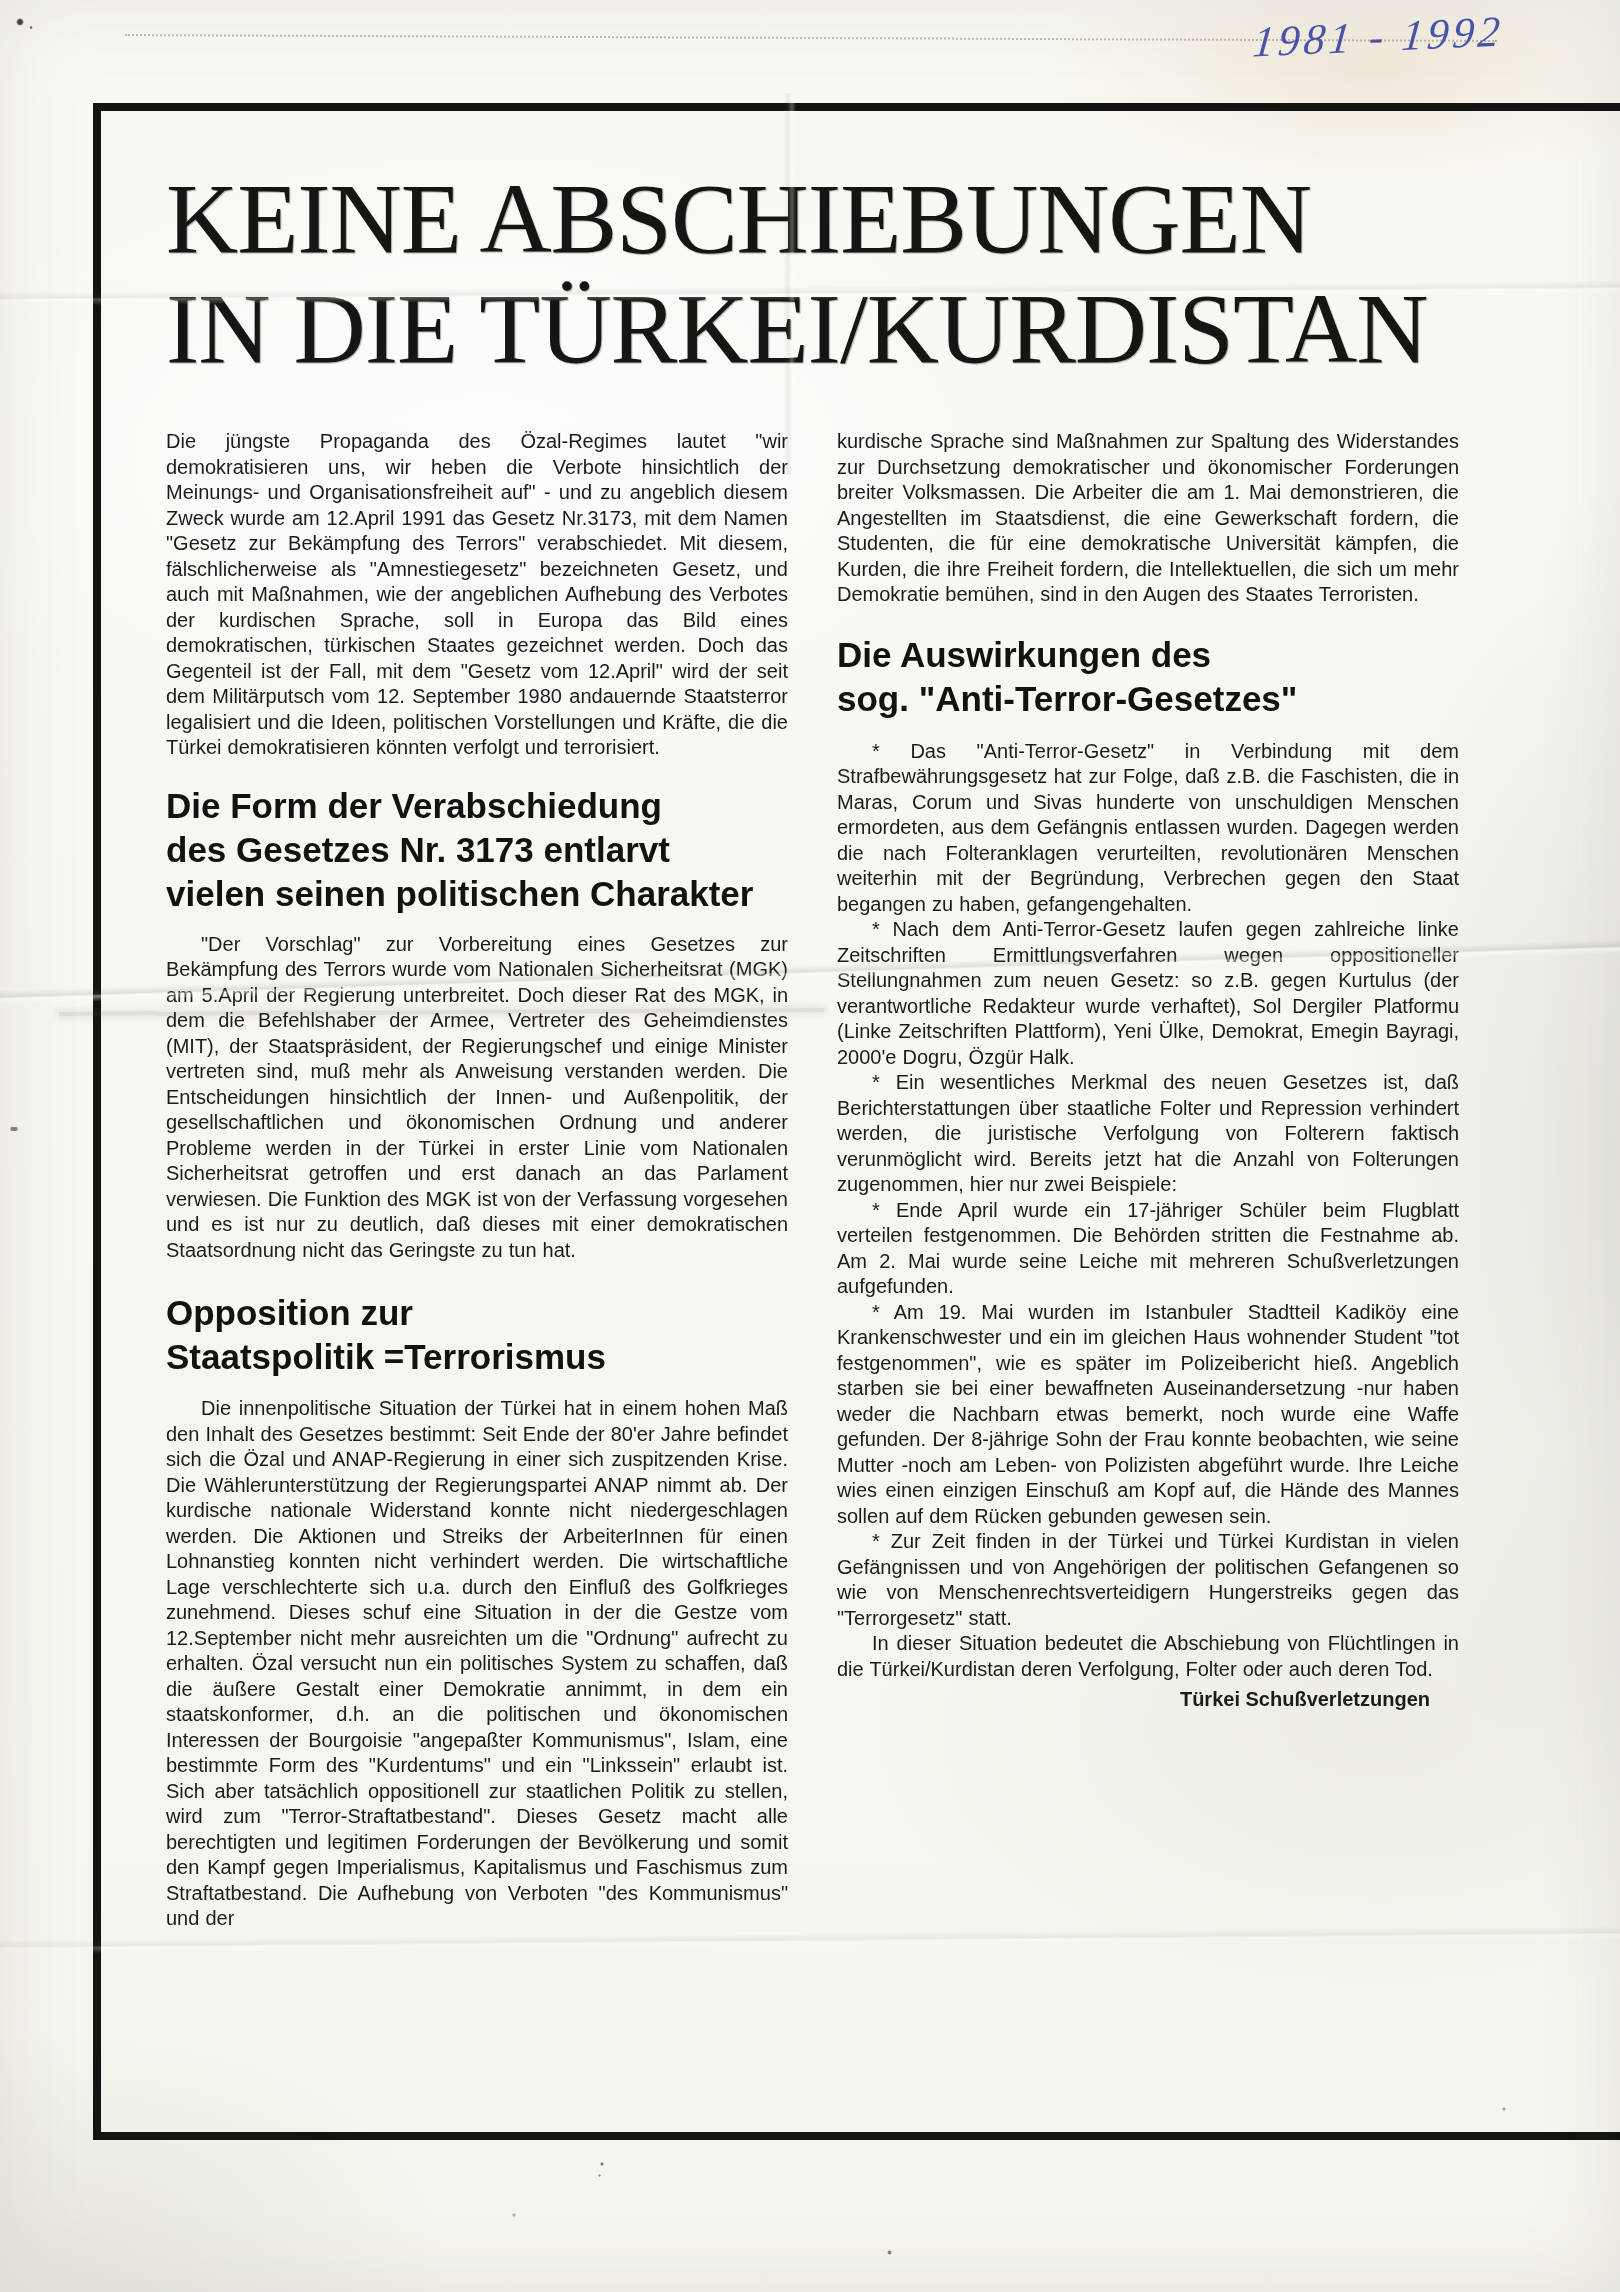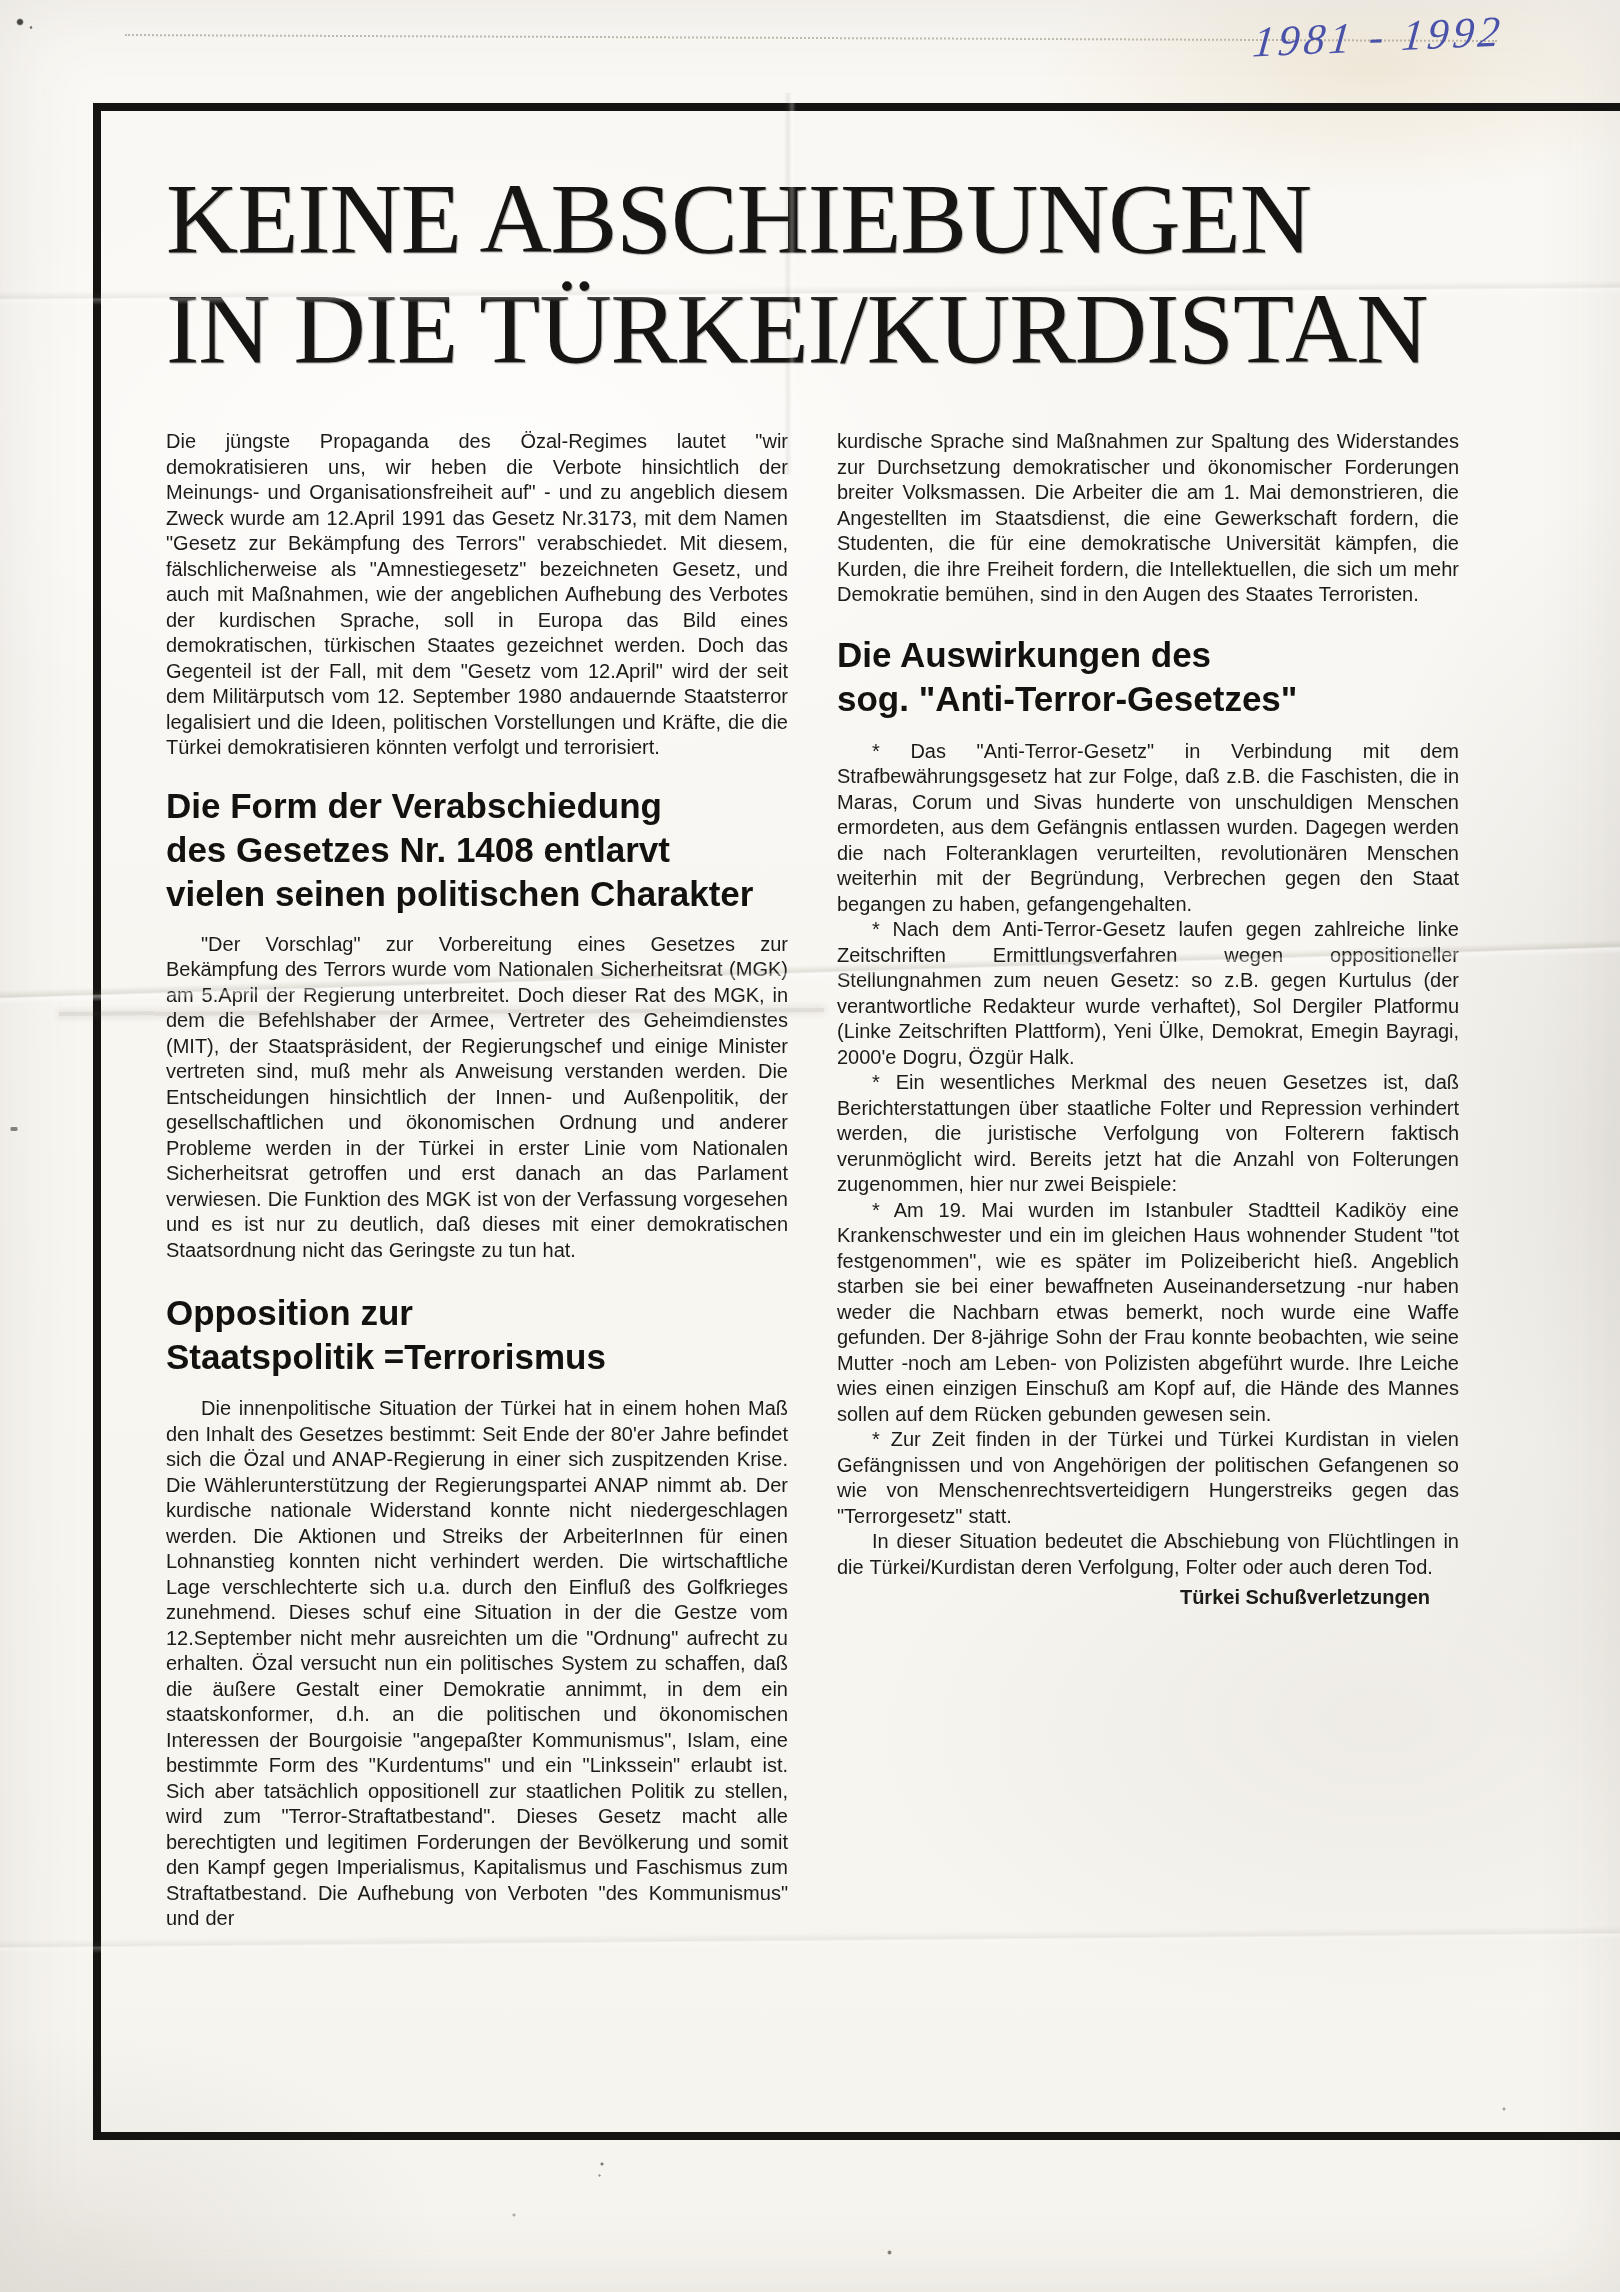--- a/index.html
+++ b/index.html
@@ -107,21 +107,21 @@
       <span class="tl">IN DIE TÜRKEI/KURDISTAN</span>
     </h1>
 
     <div class="cols">
 
       <div class="col">
         <p class="body-p">Die jüngste Propaganda des Özal-Regimes lautet "wir demokratisieren uns, wir heben die Verbote hinsichtlich der Meinungs- und Organisationsfreiheit auf" - und zu angeblich diesem Zweck wurde am 12.April 1991 das Gesetz Nr.3173, mit dem Namen "Gesetz zur Bekämpfung des Terrors" verabschiedet. Mit diesem, fälschlicherweise als "Amnestiegesetz" bezeichneten Gesetz, und auch mit Maßnahmen, wie der angeblichen Aufhebung des Verbotes der kurdischen Sprache, soll in Europa das Bild eines demokratischen, türkischen Staates gezeichnet werden. Doch das Gegenteil ist der Fall, mit dem "Gesetz vom 12.April" wird der seit dem Militärputsch vom 12. September 1980 andauernde Staatsterror legalisiert und die Ideen, politischen Vorstellungen und Kräfte, die die Türkei demokratisieren könnten verfolgt und terrorisiert.</p>
 
         <div class="heading h-form">
           <span>Die Form der Verabschiedung</span>
-          <span>des Gesetzes Nr. 1408 entlarvt</span>
+          <span>des Gesetzes Nr. 3173 entlarvt</span>
           <span>vielen seinen politischen Charakter</span>
         </div>
 
         <p class="body-p indent">"Der Vorschlag" zur Vorbereitung eines Gesetzes zur Bekämpfung des Terrors wurde vom Nationalen Sicherheitsrat (MGK) am 5.April der Regierung unterbreitet. Doch dieser Rat des MGK, in dem die Befehlshaber der Armee, Vertreter des Geheimdienstes (MIT), der Staatspräsident, der Regierungschef und einige Minister vertreten sind, muß mehr als Anweisung verstanden werden. Die Entscheidungen hinsichtlich der Innen- und Außenpolitik, der gesellschaftlichen und ökonomischen Ordnung und anderer Probleme werden in der Türkei in erster Linie vom Nationalen Sicherheitsrat getroffen und erst danach an das Parlament verwiesen. Die Funktion des MGK ist von der Verfassung vorgesehen und es ist nur zu deutlich, daß dieses mit einer demokratischen Staatsordnung nicht das Geringste zu tun hat.</p>
 
         <div class="heading h-opp">
           <span>Opposition zur</span>
           <span>Staatspolitik =Terrorismus</span>
         </div>
 
@@ -132,20 +132,21 @@
         <p class="body-p">kurdische Sprache sind Maßnahmen zur Spaltung des Widerstandes zur Durchsetzung demokratischer und ökonomischer Forderungen breiter Volksmassen. Die Arbeiter die am 1. Mai demonstrieren, die Angestellten im Staatsdienst, die eine Gewerkschaft fordern, die Studenten, die für eine demokratische Universität kämpfen, die Kurden, die ihre Freiheit fordern, die Intellektuellen, die sich um mehr Demokratie bemühen, sind in den Augen des Staates Terroristen.</p>
 
         <div class="heading h-aus">
           <span>Die Auswirkungen des</span>
           <span>sog. "Anti-Terror-Gesetzes"</span>
         </div>
 
         <p class="body-p indent">* Das "Anti-Terror-Gesetz" in Verbindung mit dem Strafbewährungsgesetz hat zur Folge, daß z.B. die Faschisten, die in Maras, Corum und Sivas hunderte von unschuldigen Menschen ermordeten, aus dem Gefängnis entlassen wurden. Dagegen werden die nach Folteranklagen verurteilten, revolutionären Menschen weiterhin mit der Begründung, Verbrechen gegen den Staat begangen zu haben, gefangengehalten.</p>
         <p class="body-p indent">* Nach dem Anti-Terror-Gesetz laufen gegen zahlreiche linke Zeitschriften Ermittlungsverfahren wegen oppositioneller Stellungnahmen zum neuen Gesetz: so z.B. gegen Kurtulus (der verantwortliche Redakteur wurde verhaftet), Sol Dergiler Platformu (Linke Zeitschriften Plattform), Yeni Ülke, Demokrat, Emegin Bayragi, 2000'e Dogru, Özgür Halk.</p>
         <p class="body-p indent">* Ein wesentliches Merkmal des neuen Gesetzes ist, daß Berichterstattungen über staatliche Folter und Repression verhindert werden, die juristische Verfolgung von Folterern faktisch verunmöglicht wird. Bereits jetzt hat die Anzahl von Folterungen zugenommen, hier nur zwei Beispiele:</p>
+        <p class="body-p indent">* Ende April wurde ein 17-jähriger Schüler beim Flugblatt verteilen festgenommen. Die Behörden stritten die Festnahme ab. Am 2. Mai wurde seine Leiche mit mehreren Schußverletzungen aufgefunden.</p>
         <p class="body-p indent">* Am 19. Mai wurden im Istanbuler Stadtteil Kadiköy eine Krankenschwester und ein im gleichen Haus wohnender Student "tot festgenommen", wie es später im Polizeibericht hieß. Angeblich starben sie bei einer bewaffneten Auseinandersetzung -nur haben weder die Nachbarn etwas bemerkt, noch wurde eine Waffe gefunden. Der 8-jährige Sohn der Frau konnte beobachten, wie seine Mutter -noch am Leben- von Polizisten abgeführt wurde. Ihre Leiche wies einen einzigen Einschuß am Kopf auf, die Hände des Mannes sollen auf dem Rücken gebunden gewesen sein.</p>
         <p class="body-p indent">* Zur Zeit finden in der Türkei und Türkei Kurdistan in vielen Gefängnissen und von Angehörigen der politischen Gefangenen so wie von Menschenrechtsverteidigern Hungerstreiks gegen das "Terrorgesetz" statt.</p>
         <p class="body-p indent">In dieser Situation bedeutet die Abschiebung von Flüchtlingen in die Türkei/Kurdistan deren Verfolgung, Folter oder auch deren Tod.</p>
 
         <p class="signature">Türkei Schußverletzungen</p>
       </div>
 
     </div>
   </div>
 

